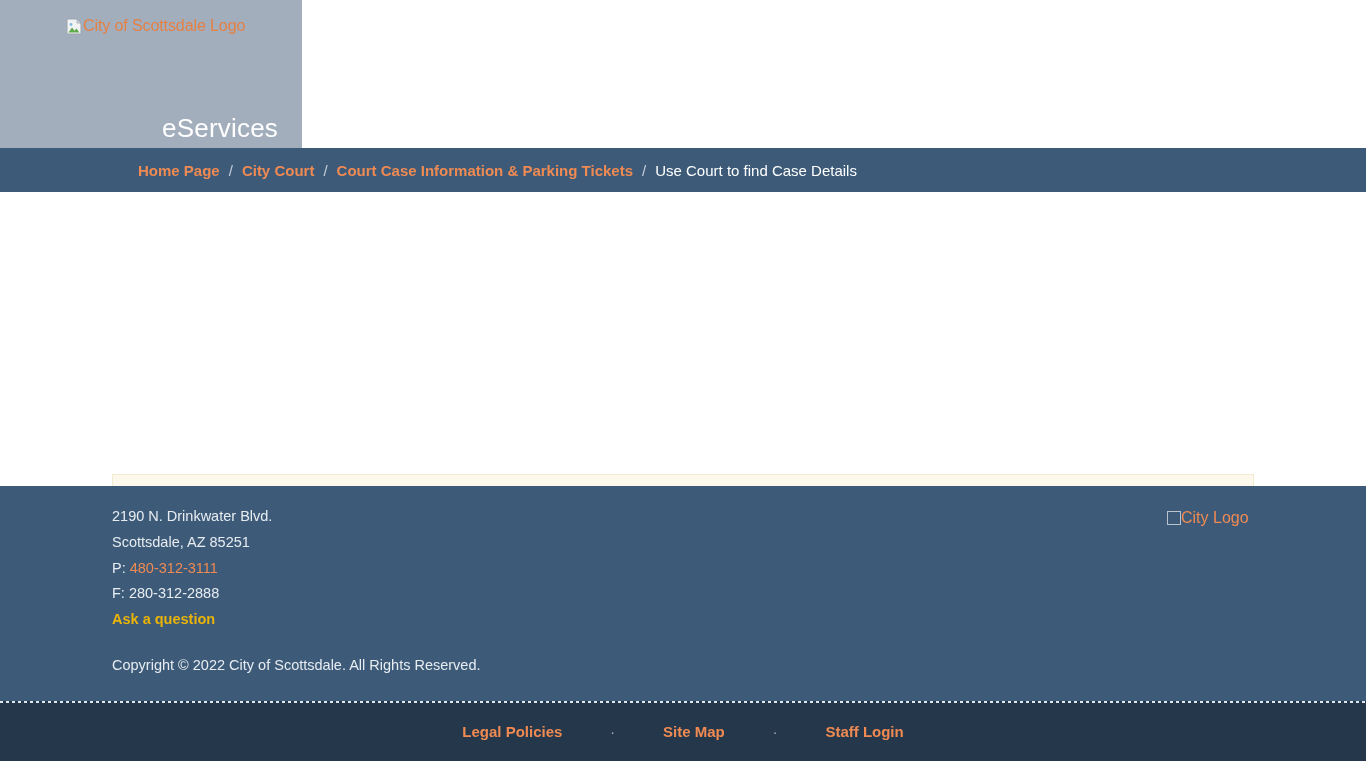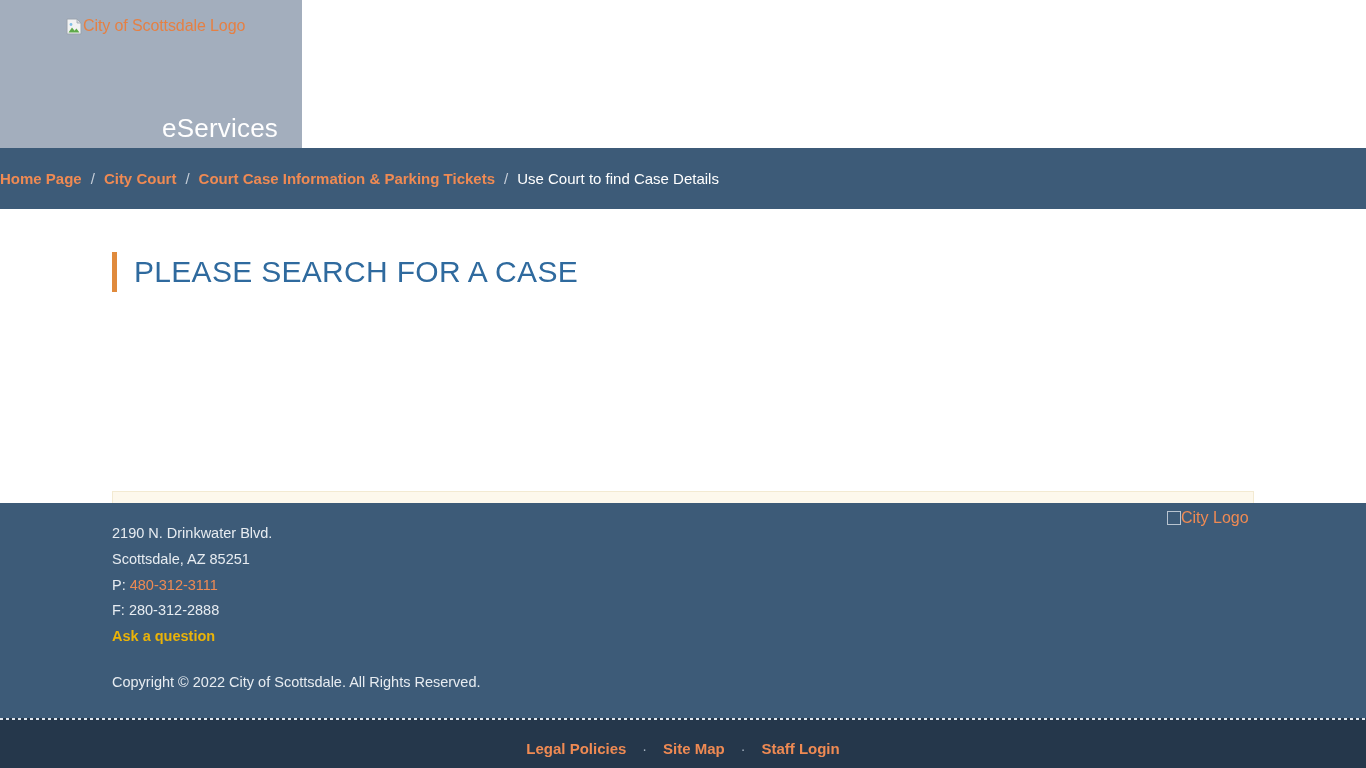--- a/index.html
+++ b/index.html
@@ -57,24 +57,25 @@
     bottom: 4px;
     font-size: 26px;
     color: #ffffff;
     font-weight: 400;
     letter-spacing: 0.2px;
   }
 
   
   .breadcrumb-bar {
     width: 1366px;
-    height: 61px;
+    height: 44px;
     background: #3d5b78;
     display: flex;
     align-items: center;
+    padding-left: 138px;
   }
   .breadcrumb {
     font-size: 15px;
     color: #ffffff;
     display: flex;
     align-items: center;
     white-space: nowrap;
   }
   .breadcrumb a {
     color: #ef8a53;
@@ -229,20 +230,21 @@
     height: 60px;
     background: #25374b;
     display: flex;
     align-items: center;
     justify-content: center;
   }
   .bottom-links {
     display: flex;
     align-items: flex-end;
     font-size: 15px;
+    gap: 32px;
   }
   .bottom-links a {
     color: #ef8a53;
     text-decoration: none;
     font-weight: 600;
   }
   .bottom-links .dot {
     color: #a9b6c4;
     margin: 0 16px;
     font-size: 14px;
@@ -274,24 +276,20 @@
     <span class="sep">/</span>
     <a href="#">City Court</a>
     <span class="sep">/</span>
     <a href="#">Court Case Information &amp; Parking Tickets</a>
     <span class="sep">/</span>
     <span class="current">Use Court to find Case Details</span>
   </nav>
 </div>
 
 <div class="main-area">
-  <div class="page-title-row">
-    <div class="title-bar"></div>
-    <h1 class="page-title">PLEASE SEARCH FOR A CASE</h1>
-  </div>
 
   <div class="alert-box">
     <span class="alert-icon">!</span>
     <span class="alert-text">
       <span>Please begin at the</span>
       <a href="#">Find a Case</a>
       <span>screen to search for your court case.</span>
     </span>
   </div>
 </div>

